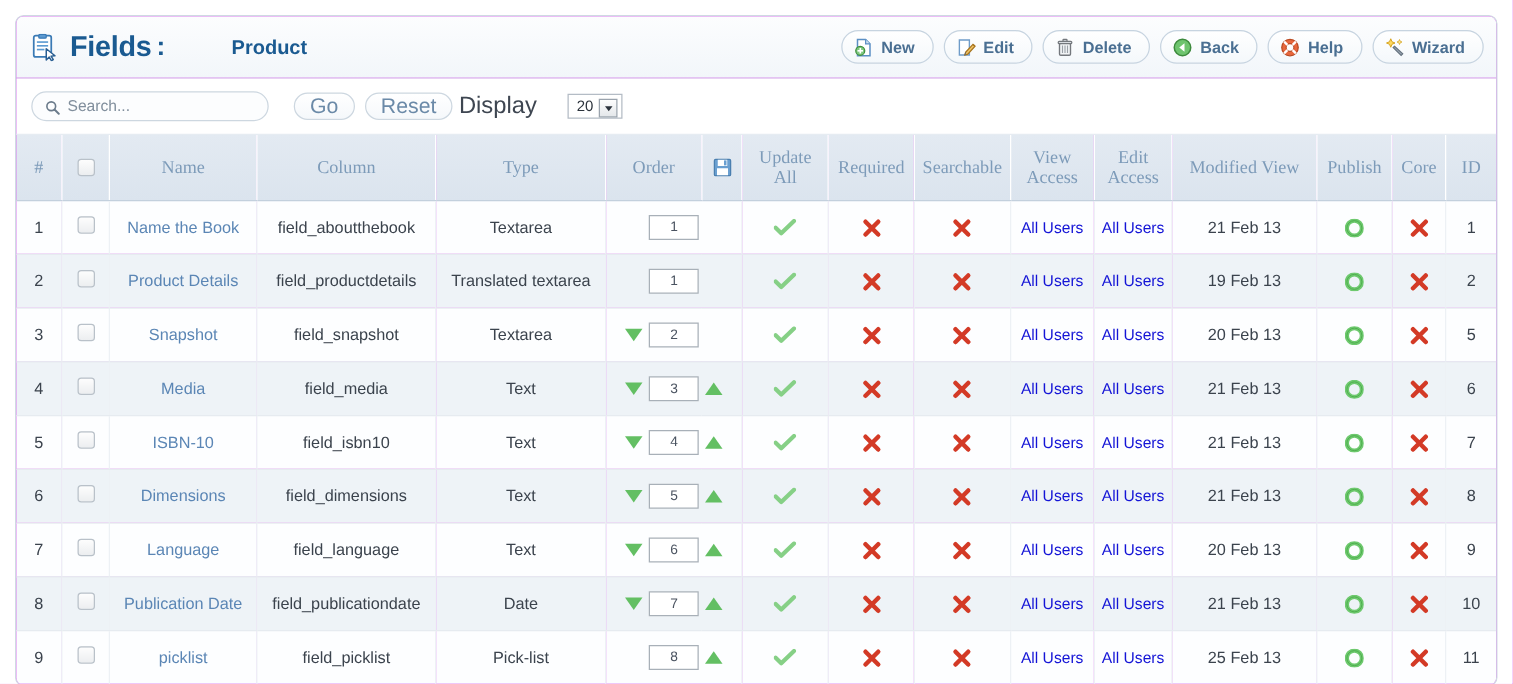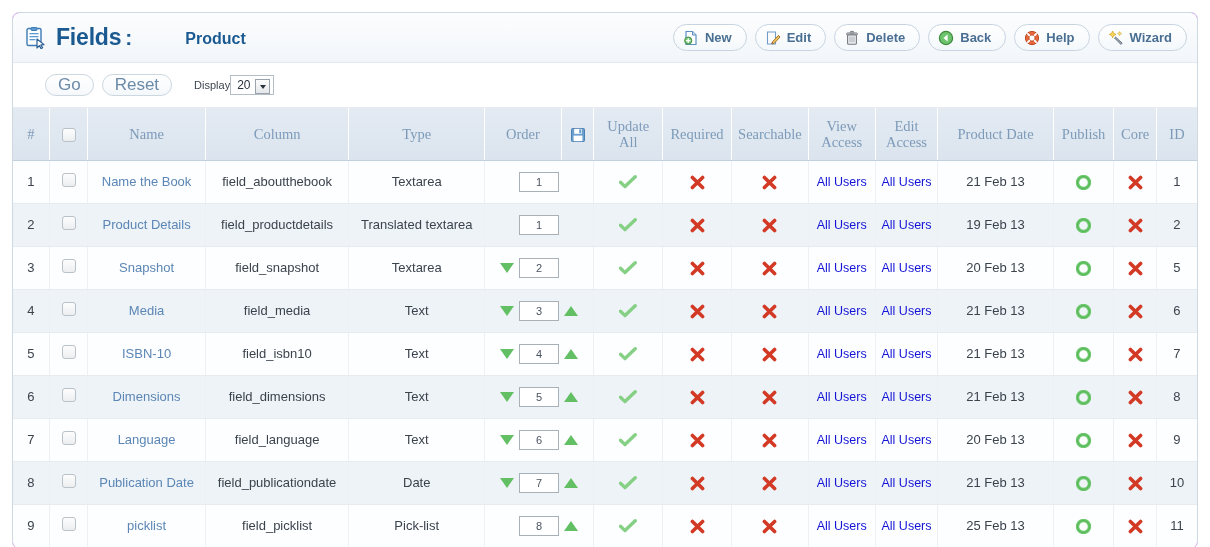--- a/index.html
+++ b/index.html
@@ -97,24 +97,24 @@
     border-radius: 12px;
     background: linear-gradient(to bottom,#ffffff 0%,#f5f8fb 100%);
     font-size: 17px; color: #6b8aa8;
     display: flex; align-items: center; justify-content: center;
     cursor: pointer; box-sizing: border-box;
     padding: 0 12px;
   }
   .gobtn { margin-left: 20px; }
   .resetbtn { margin-left: 8px; }
   .displaylabel {
-    margin-left: 22px; font-size: 11px; color: #3e4651;
+    margin-left: 5px; font-size: 19px; color: #3e4651;
   }
   .displaysel {
-    margin-left: 0;
+    margin-left: 25px;
     height: 20px; width: 44px;
     border: 1px solid #b4bcc5;
     background: #ffffff;
     font-size: 12px; color: #2b323b;
     display: flex; align-items: center;
     box-sizing: border-box;
     padding-left: 6px;
     position: relative;
     cursor: pointer;
   }
@@ -311,20 +311,29 @@
               <path d="M11.6 1.6 L12.2 3.0 L13.6 3.6 L12.2 4.2 L11.6 5.6 L11.0 4.2 L9.6 3.6 L11.0 3.0 Z" fill="#ffe98e" stroke="#d6a422" stroke-width="0.6"></path>
             </svg>
           </span>
           <span class="tlabel">Wizard</span>
         </div>
 
       </div>
     </div>
 
     <div class="filterbar">
+      <div class="searchbox">
+        <span class="sicon">
+          <svg viewBox="0 0 12 12" width="12" height="12">
+            <circle cx="5" cy="5" r="3.5" fill="none" stroke="#6b7b8b" stroke-width="1.3"></circle>
+            <path d="M7.6 7.6 L11 11" stroke="#6b7b8b" stroke-width="1.6" stroke-linecap="round"></path>
+          </svg>
+        </span>
+        <input type="text" placeholder="Search..." style="">
+      </div>
       <div class="pillbtn gobtn">Go</div>
       <div class="pillbtn resetbtn">Reset</div>
       <span class="displaylabel">Display</span>
       <div class="displaysel">
         <span>20</span>
         <span class="arrow">
             <i></i>
           </span>
       </div>
     </div>
@@ -366,21 +375,21 @@
                 <rect x="9.2" y="2.3" width="2" height="4" fill="#6a9fd0"></rect>
                 <rect x="3.6" y="8.6" width="8.8" height="5.6" fill="#ffffff"></rect>
               </svg>
             </span>
           </th>
           <th>Update All</th>
           <th>Required</th>
           <th>Searchable</th>
           <th>View Access</th>
           <th>Edit Access</th>
-          <th>Product Date</th>
+          <th>Modified View</th>
           <th>Publish</th>
           <th>Core</th>
           <th>ID</th>
         </tr>
       </thead>
       <tbody id="grid-body">
           <tr class="odd">
             <td class="num">1</td>
             <td><span class="chk"></span></td>
             <td class="left-name"><a class="namelink" href="#">Name the Book</a></td>

